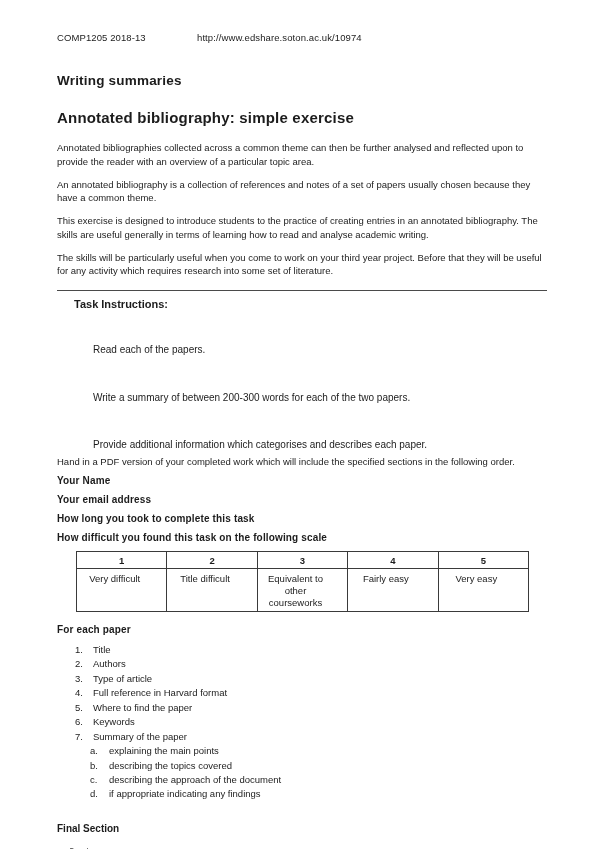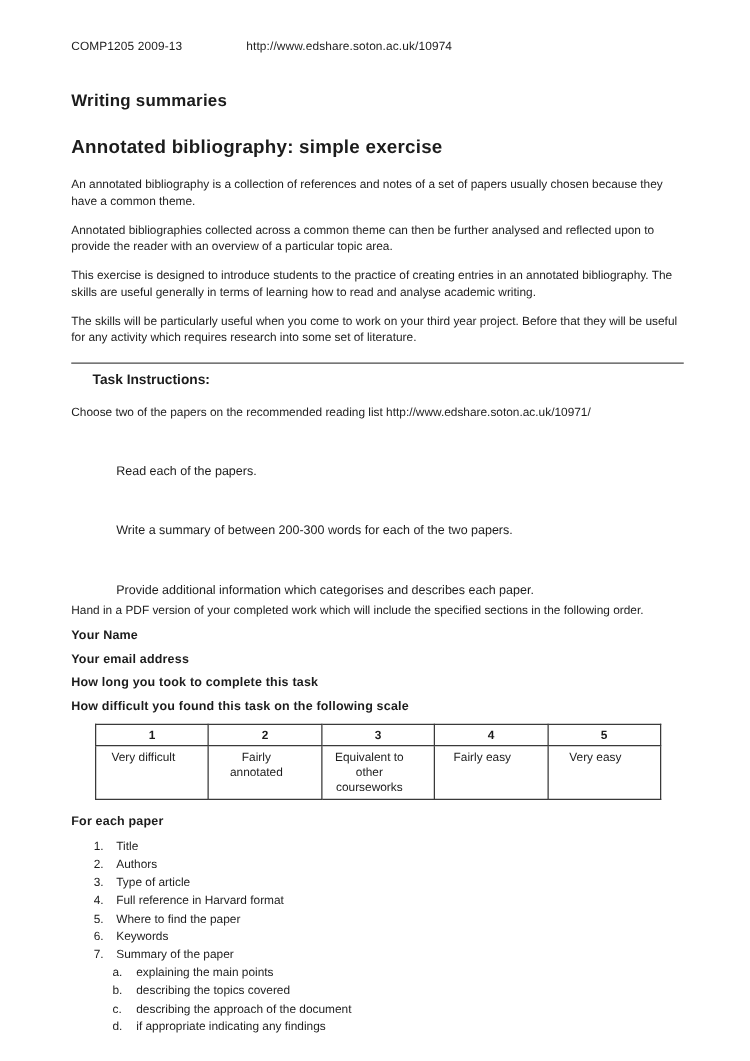--- a/index.html
+++ b/index.html
@@ -61,39 +61,38 @@
   .summary-notes div { font-size: 9.5px; line-height: 1.52; }
   .final-heading { font-size: 10px; font-weight: bold; margin: 21px 0 12px 0; }
   .reflection-label { font-size: 9.5px; margin-bottom: 10px; }
 </style>
 </head>
 <body>
 
 <div class="page">
 
   <div class="doc-header">
-    <span class="course">COMP1205 2009-13</span>
+    <span class="course">COMP1205 2018-13</span>
     <span class="url">http://www.edshare.soton.ac.uk/10974</span>
   </div>
 
   <h1 class="title-main">Writing summaries</h1>
   <h2 class="title-sub">Annotated bibliography: simple exercise</h2>
 
   <div>
 
-  <p class="body-p">An annotated bibliography is a collection of references and notes of a set of papers usually chosen because they have a common theme.</p>
-      <p class="body-p">Annotated bibliographies collected across a common theme can then be further analysed and reflected upon to provide the reader with an overview of a particular topic area.</p>
+  <p class="body-p">Annotated bibliographies collected across a common theme can then be further analysed and reflected upon to provide the reader with an overview of a particular topic area.</p>
+      <p class="body-p">An annotated bibliography is a collection of references and notes of a set of papers usually chosen because they have a common theme.</p>
       <p class="body-p">This exercise is designed to introduce students to the practice of creating entries in an annotated bibliography. The skills are useful generally in terms of learning how to read and analyse academic writing.</p>
       <p class="body-p">The skills will be particularly useful when you come to work on your third year project. Before that they will be useful for any activity which requires research into some set of literature.</p>
     </div>
 
   <hr class="rule-dark">
   <h3 class="task-heading">Task Instructions:</h3>
 
-  <p class="choose-line">Choose two of the papers on the recommended reading list http://www.edshare.soton.ac.uk/10971/</p>
 
   <div class="steps">
 
   <div>Read each of the papers.</div>
       <div>Write a summary of between 200-300 words for each of the two papers.</div>
       <div>Provide additional information which categorises and describes each paper.</div>
     </div>
 
   <p class="handin-line">Hand in a PDF version of your completed work which will include the specified sections in the following order.</p>
 
@@ -108,21 +107,21 @@
 
       <th>1</th>
           <th>2</th>
           <th>3</th>
           <th>4</th>
           <th>5</th>
         </tr>
       <tr>
 
       <td>Very difficult</td>
-          <td>Fairly annotated</td>
+          <td>Title difficult</td>
           <td>Equivalent to other courseworks</td>
           <td>Fairly easy</td>
           <td>Very easy</td>
         </tr>
     </tbody>
   </table>
 
   <div class="bold-head">For each paper</div>
 
   <ol class="main-list">

